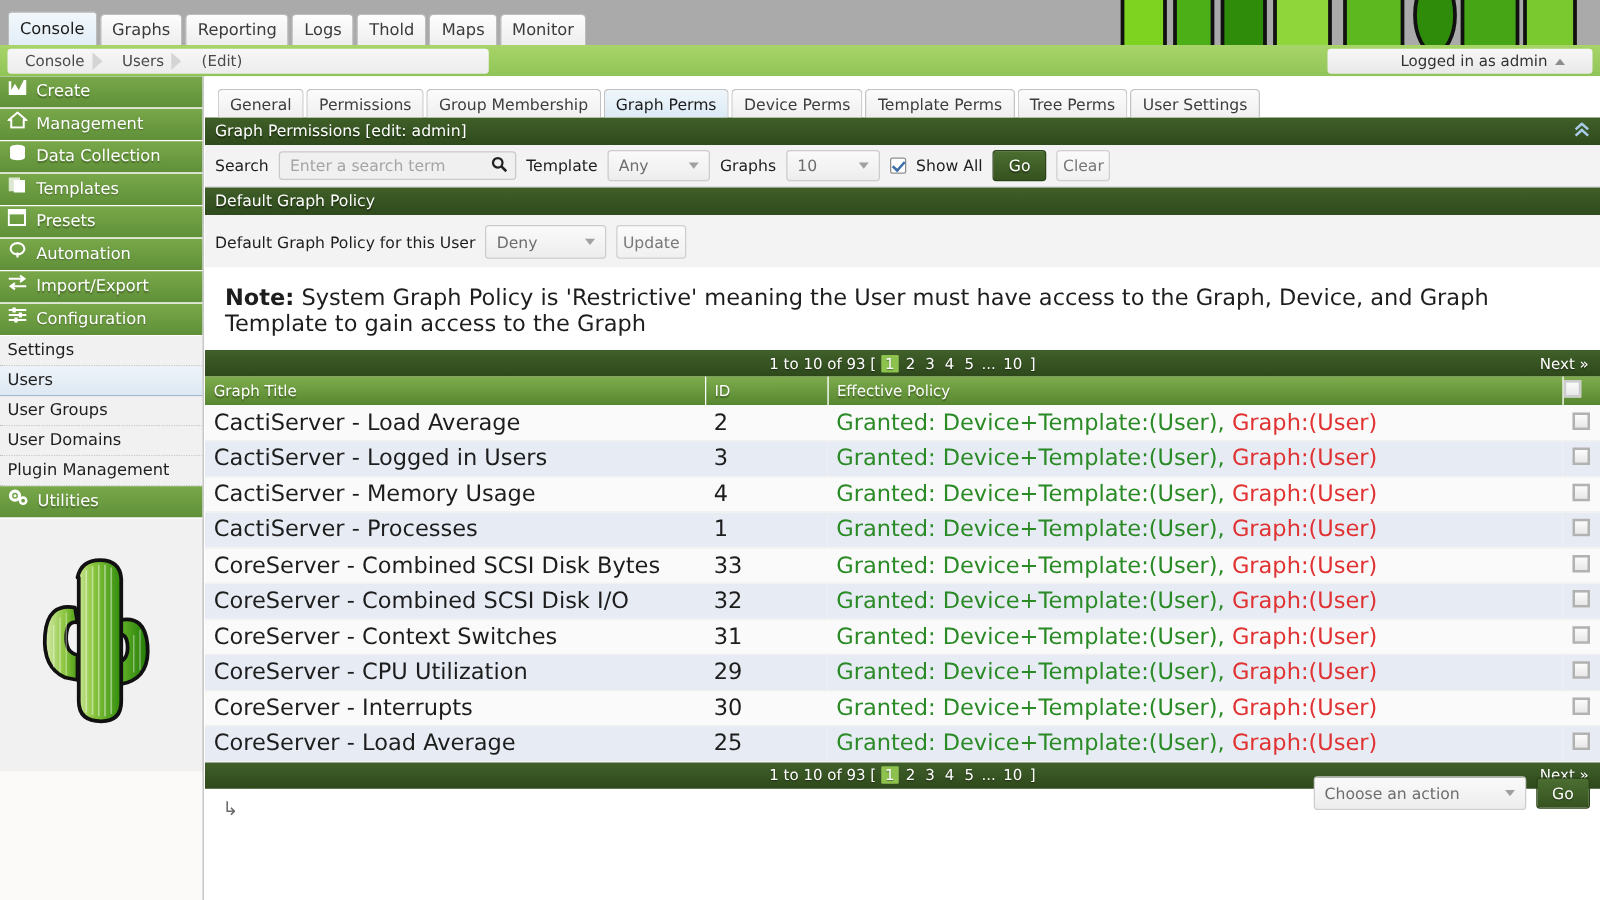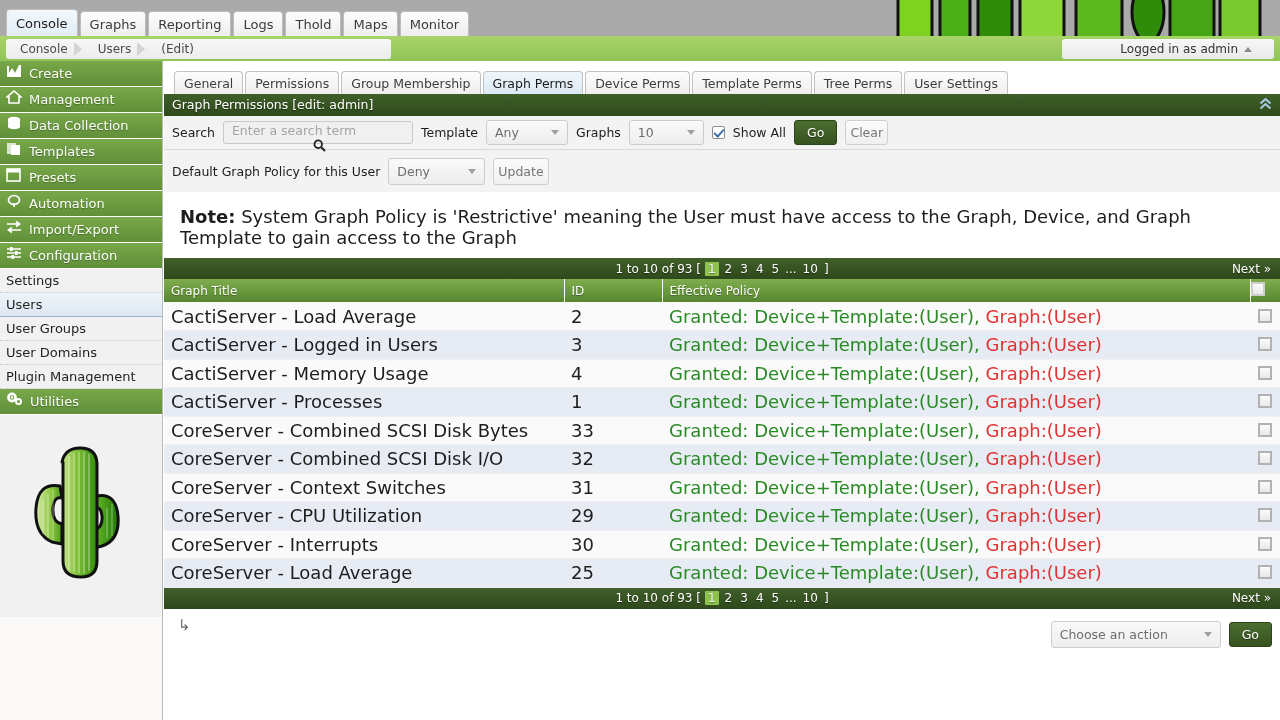--- a/index.html
+++ b/index.html
@@ -179,21 +179,20 @@
     color: #1d1d1d;
   }
   .tinput {
     position: relative;
     width: 190px; height: 23px;
     background: #f0f0f0;
     border: 1px solid #c9c9c9;
     border-radius: 3px;
     display: flex; align-items: center;
     padding: 0 6px;
-    flex-direction: column;
   }
   .tinput input {
     border: none; outline: none; background: transparent;
     width: 100%; font-size: 12.5px; color: #9b9b9b;
     font-family: "DejaVu Sans", sans-serif;
   }
   .tinput input::placeholder { color: #a5a5a5; }
   .mag { flex: none; margin-left: 4px; }
 
   .tsel {
@@ -562,20 +561,23 @@
     <div class="tsel" style="width:75px">
       <span>10</span>
       <span class="dncaret"></span>
     </div>
     <div class="chkbx on"></div>
     <span>Show All</span>
     <div class="btn-go">Go</div>
     <div class="btn-plain">Clear</div>
   </div>
 
+  <div class="panel-head">
+    <span>Default Graph Policy</span>
+  </div>
 
   <div class="policy-row">
     <span>Default Graph Policy for this User</span>
     <div class="tsel" style="width:97px;height:27px">
       <span>Deny</span>
       <span class="dncaret"></span>
     </div>
     <div class="btn-plain" style="height:27px">Update</div>
   </div>
 

